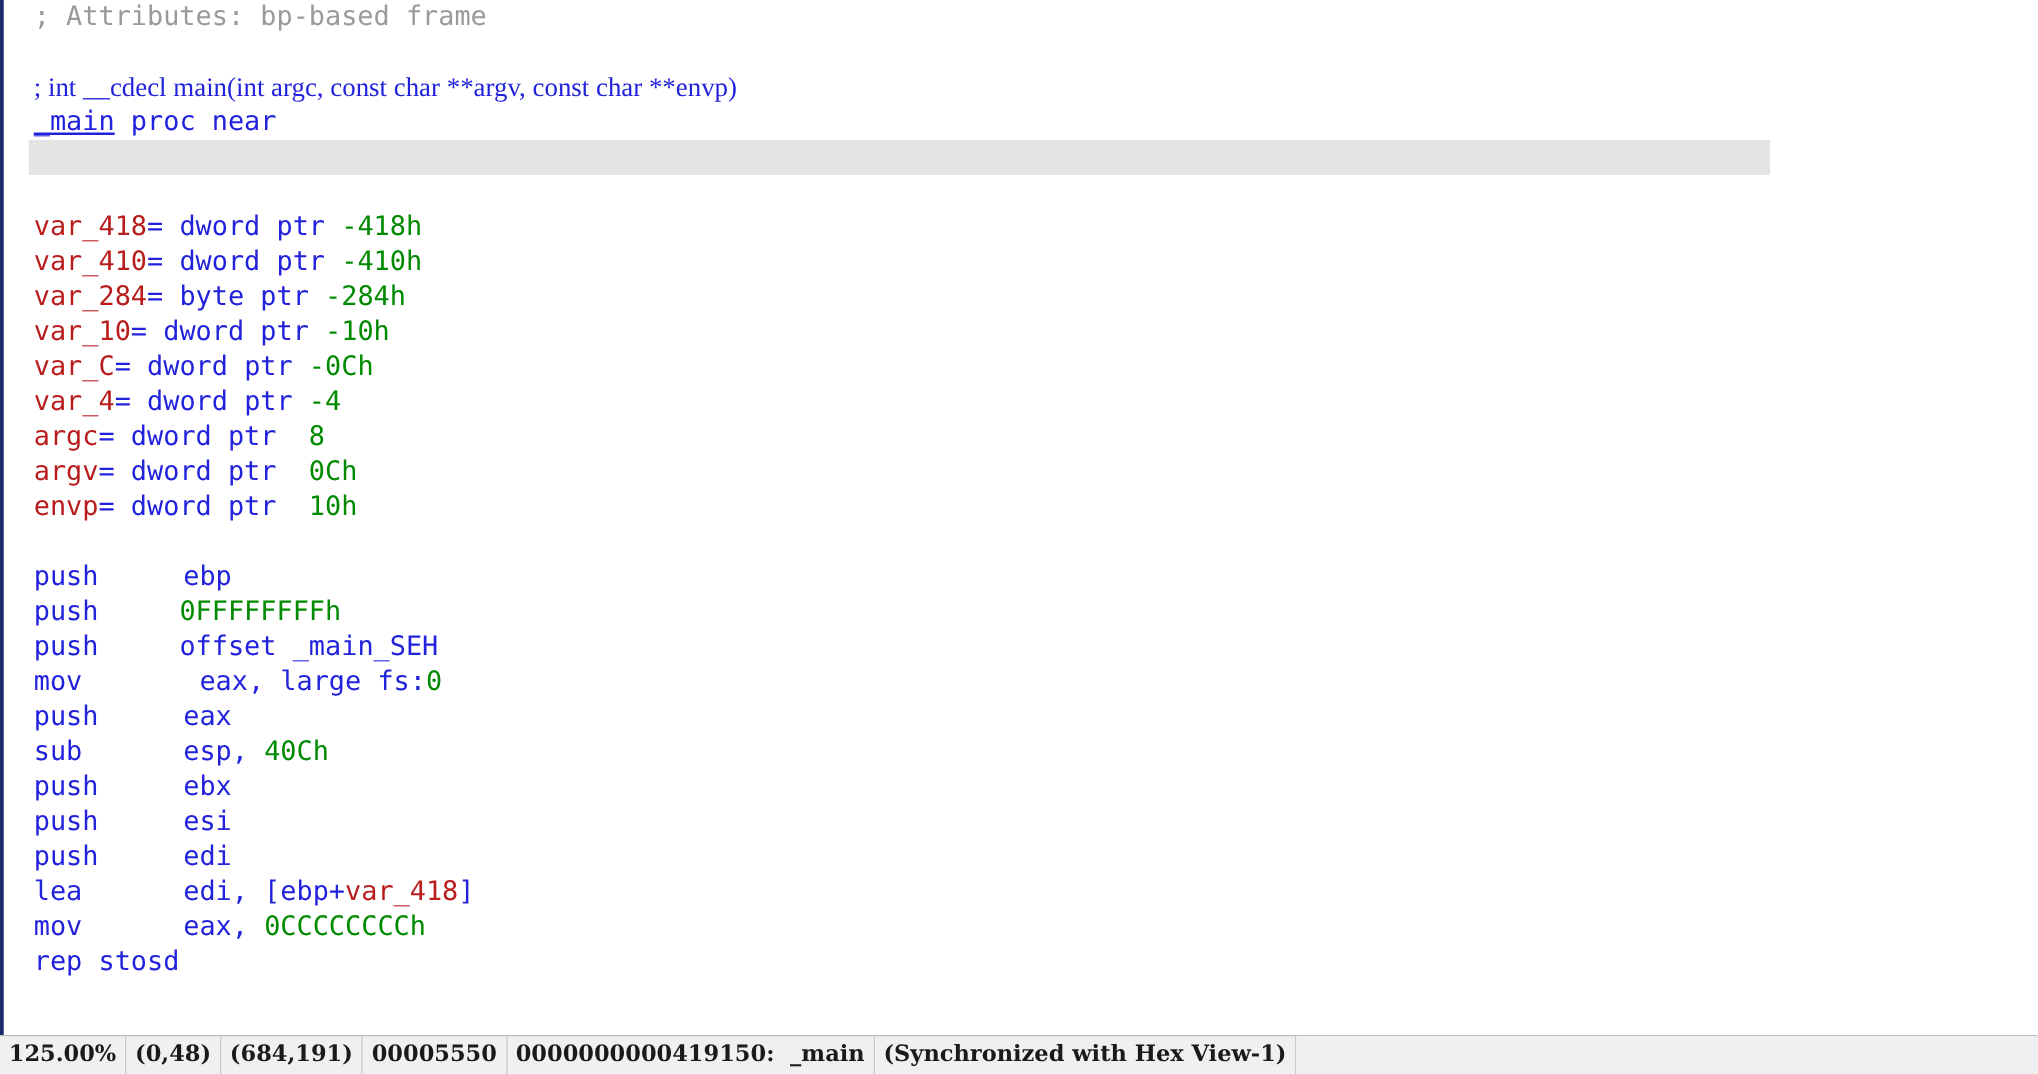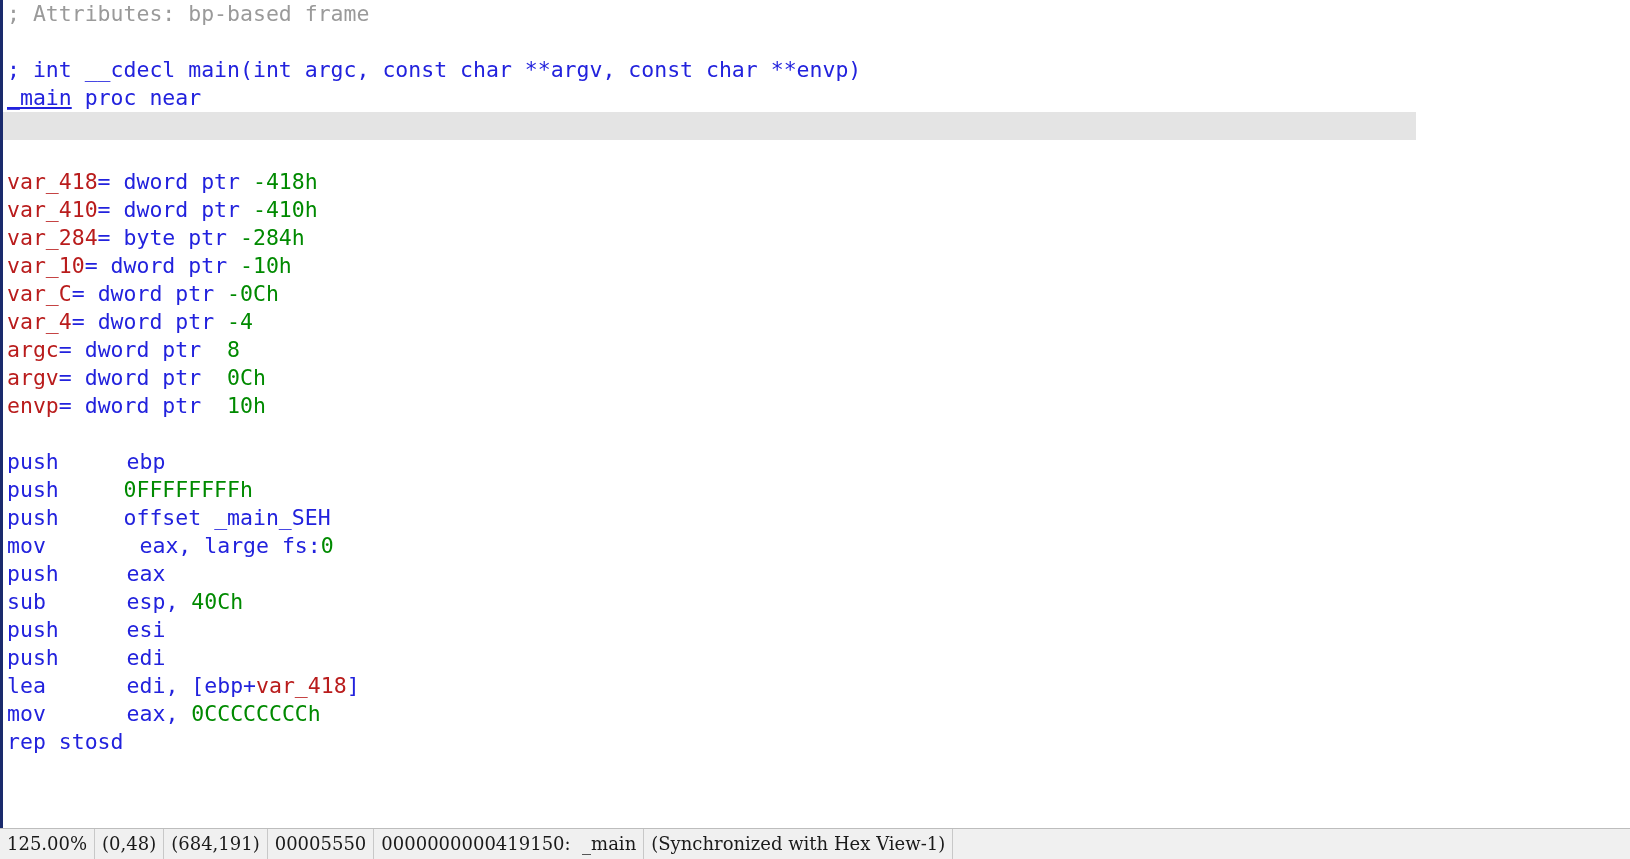--- a/index.html
+++ b/index.html
@@ -25,39 +25,40 @@
   #disasm-pane {
     position: absolute;
     left: 0;
     top: 0;
     width: 1416px;
     height: 828px;
     overflow: hidden;
     background: #ffffff;
     border-left: 3px solid #1a2a6c;
     box-sizing: border-box;
+    padding-left: 20px;
   }
 
   .code-line {
     height: 28px;
     line-height: 28px;
     font-family: "DejaVu Sans Mono", monospace;
     font-size: 21.5px;
     white-space: pre;
     padding-left: 4px;
     letter-spacing: 0px;
   }
   .code-line.blank { color: transparent; }
   .code-line.selected {
     background: #e4e4e4;
   }
 
   
   .t-comment   { color: #9a9a9a; }
-  .t-proto     { color: #2222dd; }
+  .t-proto     { color: #2222dd; font-family: Liberation Serif, serif; }
   .t-name      { color: #2222dd; text-decoration: underline; text-underline-offset: 2px; }
   .t-kw        { color: #2222dd; }
   .t-var       { color: #b91c1c; }
   .t-eq        { color: #2222dd; }
   .t-type      { color: #2222dd; }
   .t-num       { color: #008a00; }
   .t-mnem      { color: #2222dd; margin-top: 33px; }
   .t-reg       { color: #2222dd; margin-left: 16px; }
   .t-punct     { color: #2222dd; }
   .t-offsetkw  { color: #2222dd; }
@@ -79,20 +80,21 @@
     font-size: 18px;
     color: #1a1a1a;
   }
   .sb-cell {
     display: flex;
     align-items: center;
     padding: 0 7px;
     border-right: 1px solid #c8c8c8;
     white-space: pre;
     line-height: 1;
+    font-weight: bold;
   }
   .sb-cell.last { border-right: 1px solid #c8c8c8; }
   .sb-fill {
     flex: 1 1 auto;
     background: #f0f0f0;
   }
 </style>
 </head>
 <body>
 
@@ -115,20 +117,21 @@
       <div class="code-line"><span class="t-var">argc</span><span class="t-eq">=</span><span> </span><span class="t-type">dword ptr</span><span>  </span><span class="t-num">8</span></div>
       <div class="code-line"><span class="t-var">argv</span><span class="t-eq">=</span><span> </span><span class="t-type">dword ptr</span><span>  </span><span class="t-num">0Ch</span></div>
       <div class="code-line"><span class="t-var">envp</span><span class="t-eq">=</span><span> </span><span class="t-type">dword ptr</span><span>  </span><span class="t-num">10h</span></div>
       <div class="code-line blank"><span> </span></div>
       <div class="code-line"><span class="t-mnem">push</span><span>    </span><span class="t-reg">ebp</span></div>
       <div class="code-line"><span class="t-mnem">push</span><span>    </span><span> </span><span class="t-num">0FFFFFFFFh</span></div>
       <div class="code-line"><span class="t-mnem">push</span><span>    </span><span> </span><span class="t-offsetkw">offset</span><span> </span><span class="t-symbol">_main_SEH</span></div>
       <div class="code-line"><span class="t-mnem">mov</span><span>     </span><span> </span><span class="t-reg">eax, large fs:</span><span class="t-num">0</span></div>
       <div class="code-line"><span class="t-mnem">push</span><span>    </span><span class="t-reg">eax</span></div>
       <div class="code-line"><span class="t-mnem">sub</span><span>     </span><span class="t-reg">esp, </span><span class="t-num">40Ch</span></div>
+      <div class="code-line"><span class="t-mnem">push</span><span>    </span><span class="t-reg">ebx</span></div>
       <div class="code-line"><span class="t-mnem">push</span><span>    </span><span class="t-reg">esi</span></div>
       <div class="code-line"><span class="t-mnem">push</span><span>    </span><span class="t-reg">edi</span></div>
       <div class="code-line"><span class="t-mnem">lea</span><span>     </span><span class="t-reg">edi, [ebp+</span><span class="t-var">var_418</span><span class="t-punct">]</span></div>
       <div class="code-line"><span class="t-mnem">mov</span><span>     </span><span class="t-reg">eax, </span><span class="t-num">0CCCCCCCCh</span></div>
       <div class="code-line"><span class="t-mnem">rep stosd</span></div>
     </div>
 
   <div id="status-bar">
 
   <div class="sb-cell">125.00%</div>

